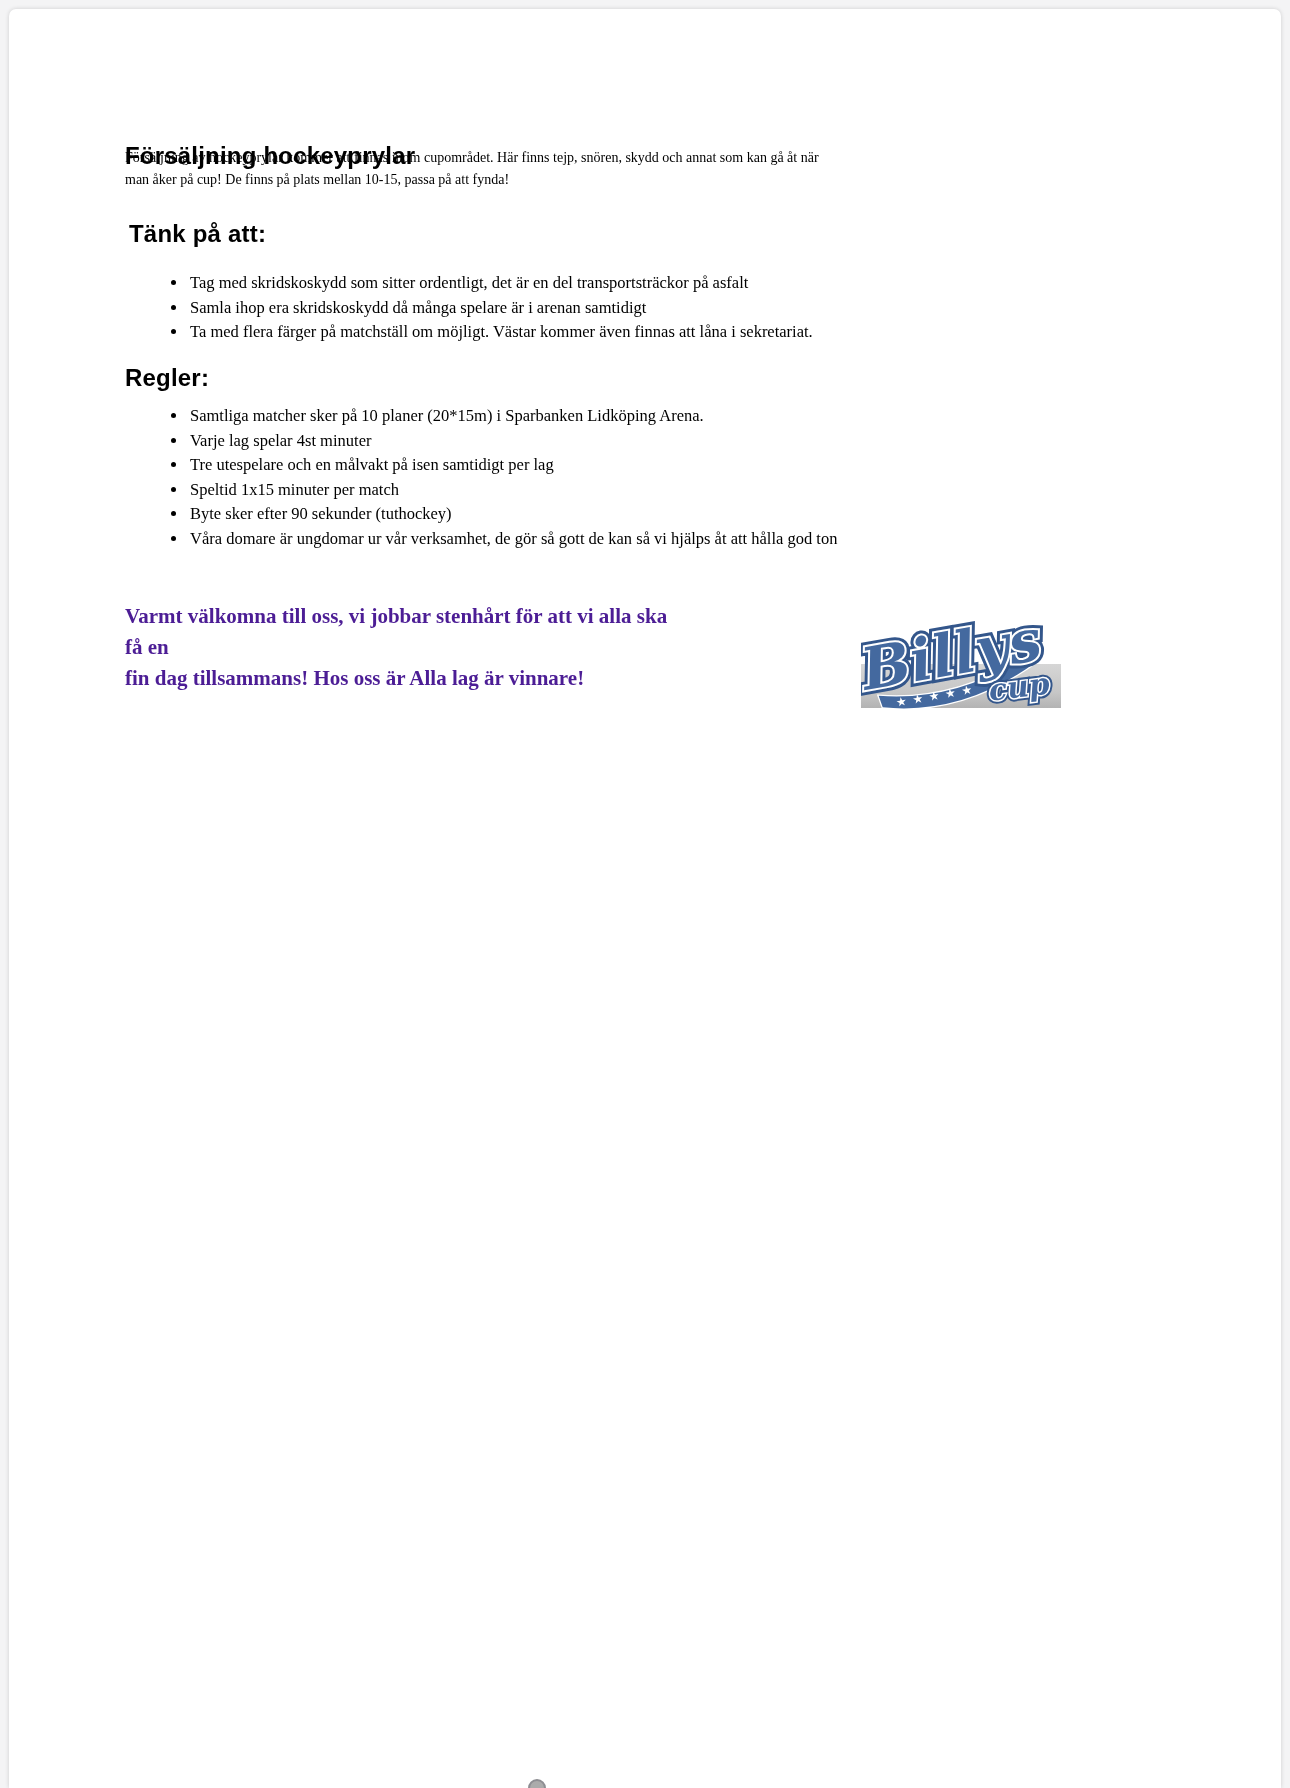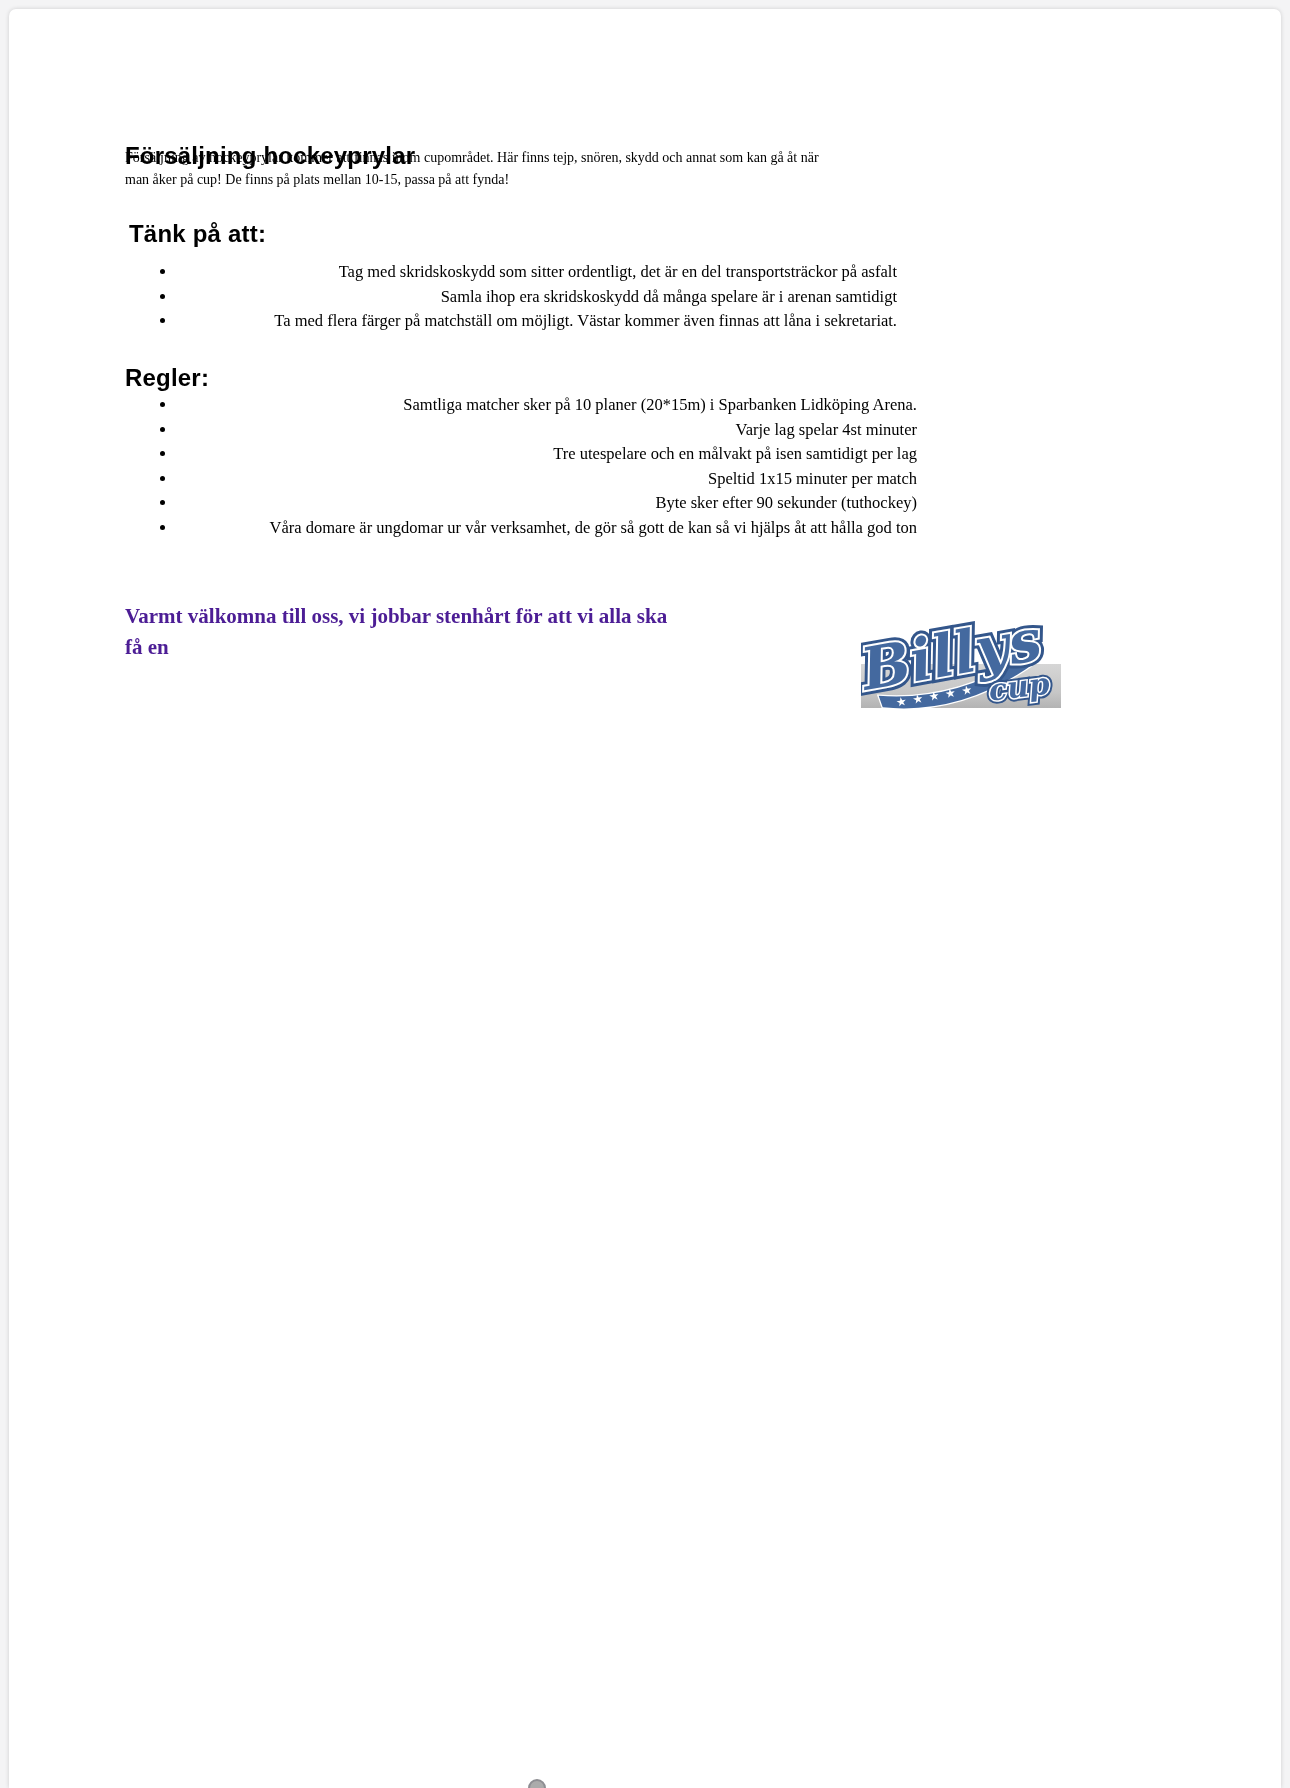--- a/index.html
+++ b/index.html
@@ -24,21 +24,21 @@
     margin:0;color:#000;letter-spacing:.2px;
   }
   .h-block1{position:absolute;top:109px;left:0;margin-top:24px;}
   .para{
     position:absolute;top:138px;left:0;width:702px;
     font-size:14px;line-height:21.5px;margin:0;
   }
   .h-block2{position:absolute;top:211px;left:4px;}
   .h-block3{position:absolute;top:355px;left:0;}
   ul.doc-list{
-    margin:4px;padding:0 0 0 48px;list-style:disc;text-align:right;
+    margin:15px;padding:0 0 0 48px;list-style:disc;
   }
   ul.doc-list li{
     font-size:16.5px;line-height:24.5px;padding-left:2px;
   }
   .list1{position:absolute;top:247px;left:0;width:720px;}
   .list2{position:absolute;top:380px;left:0;width:740px;}
   .closing{
     position:absolute;top:592px;left:0;width:560px;
     color:#4c1d95;font-weight:bold;font-size:21px;line-height:31px;
   }
@@ -87,20 +87,21 @@
       <li>Samtliga matcher sker på 10 planer (20*15m) i Sparbanken Lidköping Arena.</li>
       <li>Varje lag spelar 4st minuter</li>
       <li>Tre utespelare och en målvakt på isen samtidigt per lag</li>
       <li>Speltid 1x15 minuter per match</li>
       <li>Byte sker efter 90 sekunder (tuthockey)</li>
       <li>Våra domare är ungdomar ur vår verksamhet, de gör så gott de kan så vi hjälps åt att hålla god ton</li>
     </ul>
 
     <div class="closing">
       <div>Varmt välkomna till oss, vi jobbar stenhårt för att vi alla ska få en</div>
+      <div>fin dag tillsammans! Hos oss är Alla lag är vinnare!</div>
     </div>
 
     <div class="logo">
       <svg viewBox="0 0 200 118" xmlns="http://www.w3.org/2000/svg">
 
         <defs>
           <linearGradient id="bandGrad" x1="0" y1="0" x2="0" y2="1">
             <stop offset="0" stop-color="#d6d6d6"></stop>
             <stop offset="0.65" stop-color="#c6c6c6"></stop>
             <stop offset="1" stop-color="#b3b3b3"></stop>

